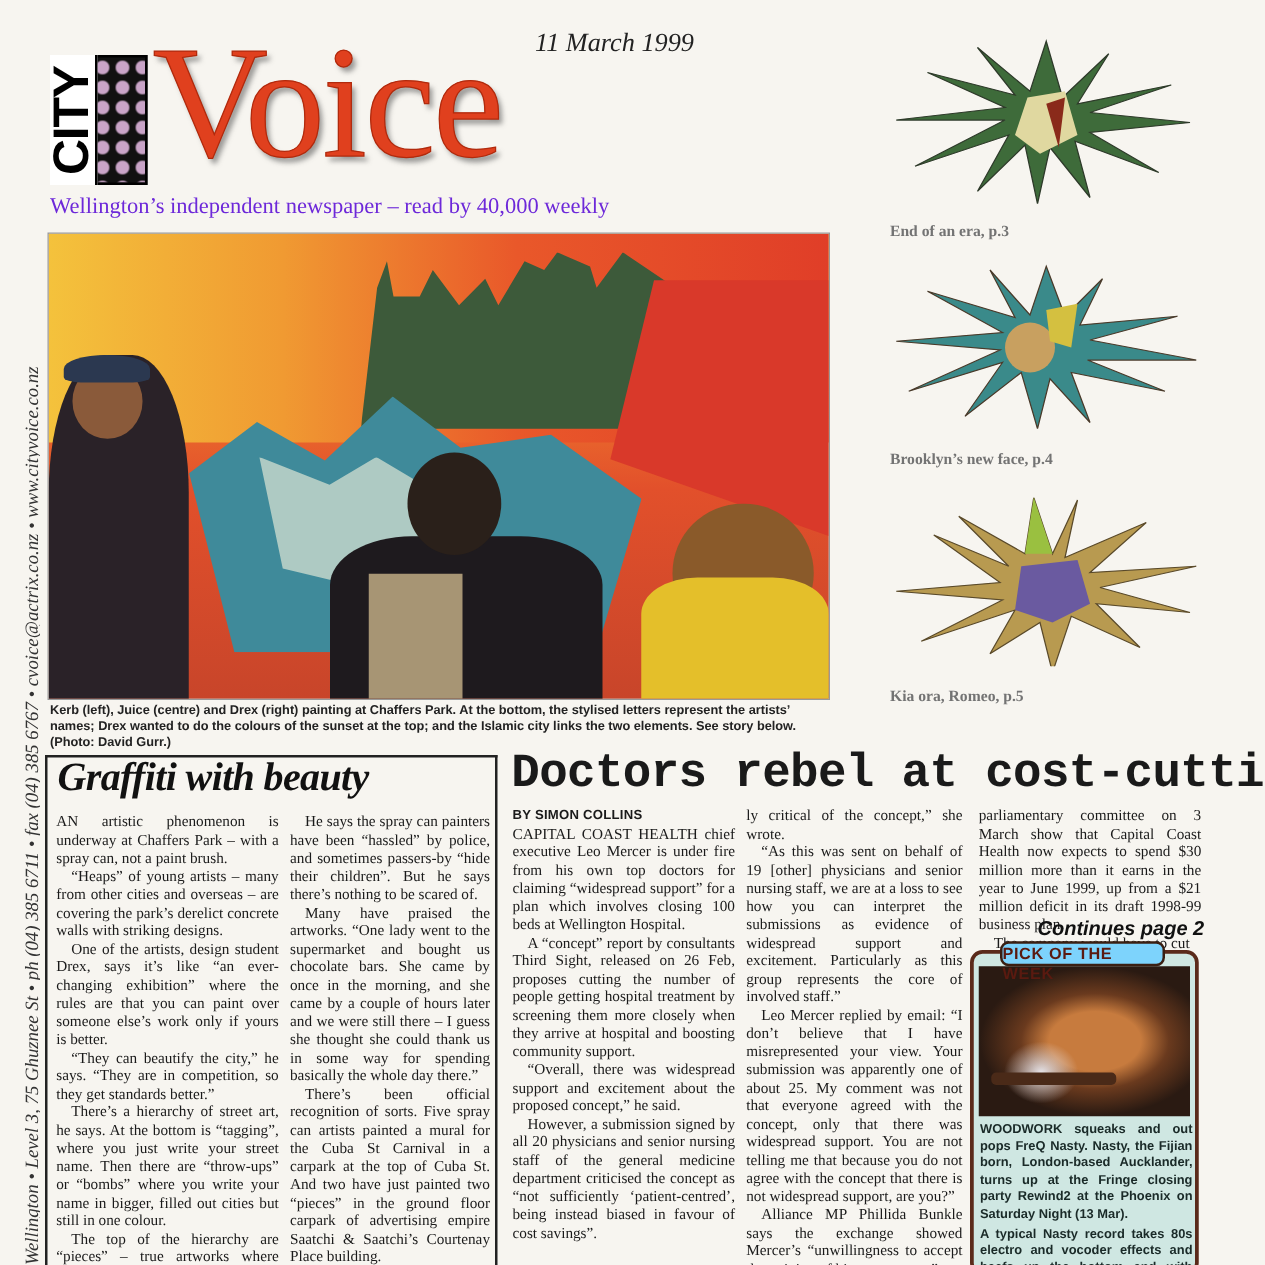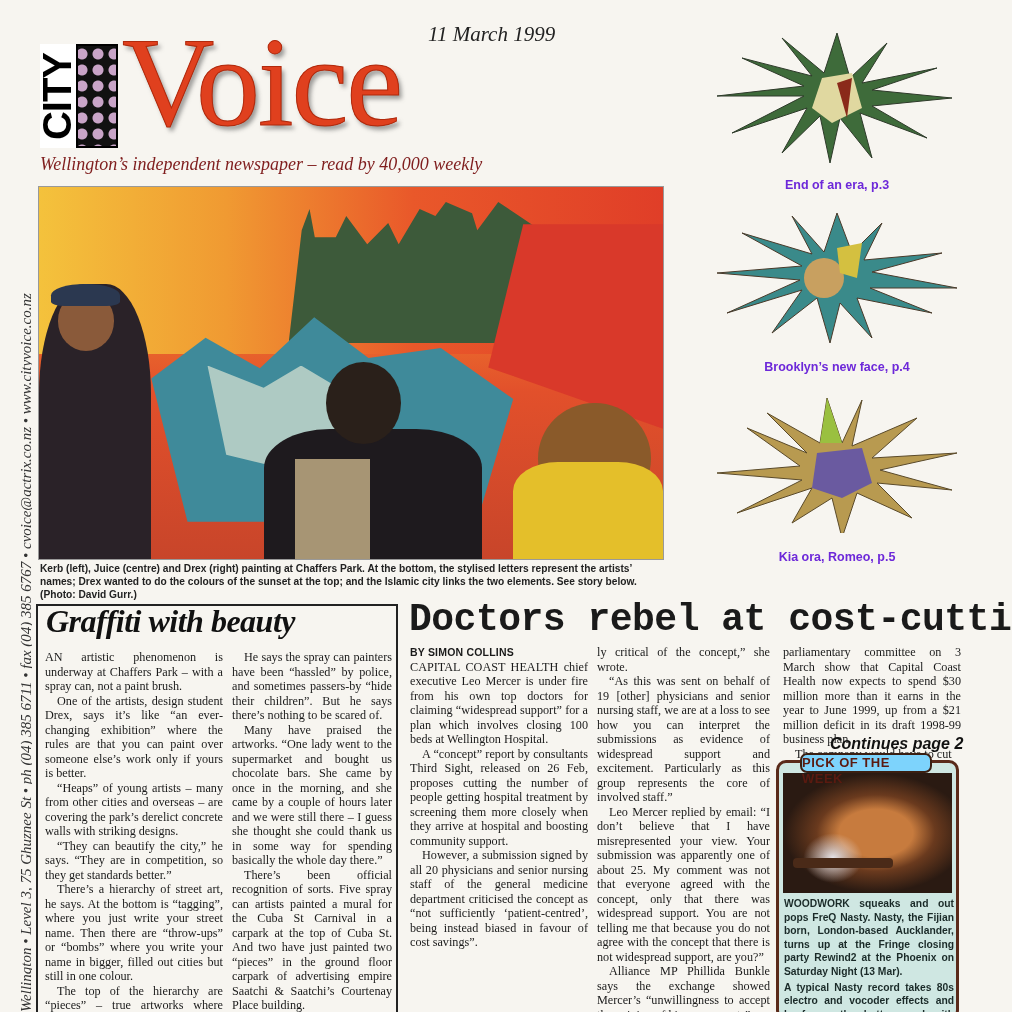--- a/index.html
+++ b/index.html
@@ -12,42 +12,42 @@
   
   .city-box{left:40px;top:44px;width:78px;height:104px;background:#111;
     background-image:radial-gradient(circle at 50% 50%,#c9a4c8 0 5px,transparent 6px);
     background-size:16px 16px;border:2px solid #000}
   .city-label{position:absolute;left:-2px;top:-2px;width:38px;height:104px;background:#fff;display:flex;align-items:center;justify-content:center;border-right:2px solid #000}
   .city-label span{transform:rotate(-90deg);font-family:"Liberation Sans",sans-serif;font-weight:900;font-size:40px;color:#000;letter-spacing:-1px}
   .voice{left:122px;top:18px;font-family:"Liberation Serif",serif;font-size:128px;line-height:1;color:#e0401e;
     text-shadow:3px 4px 4px rgba(80,80,80,.55),0 0 0 #c62d0f;letter-spacing:-2px;font-weight:400;
     -webkit-text-stroke:1px #b12a0d}
   .dateline{left:428px;top:22px;font-style:italic;font-size:21px;color:#222}
-  .tagline{left:40px;top:154px;font-style:italic;font-size:18px;color:#7f1d1d}
+  .tagline{left:40px;top:154px;font-size:18px;color:#6d28d9}
   
   .photo{left:38px;top:186px;width:626px;height:374px;overflow:hidden;border:1px solid #999;
     background:linear-gradient(180deg,#f2b538 0%,#ef7a2d 30%,#e2502b 55%,#c8452a 100%)}
   .photo .sky{position:absolute;left:0;top:0;width:100%;height:45%;background:linear-gradient(90deg,#f4c23c 0%,#f09a32 30%,#e9582a 60%,#e03e28 100%)}
   .photo .city{position:absolute;left:40%;top:4%;width:42%;height:38%;background:#3d5a3a;clip-path:polygon(0 100%,5% 20%,8% 5%,10% 25%,18% 25%,22% 10%,30% 30%,38% 15%,42% 30%,50% 5%,56% 10%,60% 0,70% 8%,72% 20%,80% 0,88% 10%,100% 25%,100% 100%)}
   .photo .graffiti{position:absolute;left:18%;top:35%;width:58%;height:55%;background:#3f8a9a;clip-path:polygon(0 30%,15% 10%,30% 25%,45% 0,60% 20%,80% 15%,100% 40%,90% 100%,10% 100%)}
   .photo .graffiti2{position:absolute;left:24%;top:48%;width:30%;height:30%;background:#e9ecd8;opacity:.65;clip-path:polygon(10% 0,40% 20%,60% 0,90% 30%,70% 100%,20% 80%)}
   .photo .redshape{position:absolute;left:72%;top:10%;width:28%;height:55%;background:#d9392a;clip-path:polygon(20% 0,100% 0,100% 100%,0 70%)}
   .photo .p1{position:absolute;left:0;top:26%;width:18%;height:74%;background:#2a2228;border-radius:40% 40% 0 0}
   .photo .p1head{position:absolute;left:3%;top:28%;width:9%;height:16%;background:#8a5a3a;border-radius:50%}
   .photo .p1cap{position:absolute;left:2%;top:26%;width:11%;height:6%;background:#2b3850;border-radius:50% 50% 20% 20%}
   .photo .p2{position:absolute;left:36%;top:65%;width:35%;height:35%;background:#1e1a1e;border-radius:30% 30% 0 0}
   .photo .p2head{position:absolute;left:46%;top:47%;width:12%;height:22%;background:#2a201a;border-radius:50%}
   .photo .p2shirt{position:absolute;left:41%;top:73%;width:12%;height:27%;background:#c9b48a;opacity:.8}
   .photo .p3{position:absolute;left:76%;top:74%;width:24%;height:26%;background:#e4bf2a;border-radius:30% 30% 0 0}
   .photo .p3hair{position:absolute;left:80%;top:58%;width:18%;height:30%;background:#8a5a2a;border-radius:50%}
   .caption{left:40px;top:562px;width:625px;font-family:Liberation Sans, sans-serif;font-weight:700;font-size:10.2px;line-height:13px;color:#222}
   
   .star-wrap{width:250px;height:135px}
   .star{position:absolute;left:0;top:0;width:100%;height:100%}
-  .star-label{font-family:Liberation Sans, sans-serif;font-weight:700;font-size:12.5px;color:#6d28d9;text-align:center;width:250px}
+  .star-label{font-family:Liberation Serif, serif;font-weight:700;font-size:12.5px;color:#737373;width:250px}
   
   .box{left:36px;top:604px;width:362px;height:420px;border:2px solid #222;border-bottom:none}
   .g-headline{left:46px;top:603px;font-family:"Liberation Serif",serif;font-style:italic;font-weight:700;font-size:32px;color:#111;letter-spacing:-.5px}
   .col{position:absolute;font-size:12.2px;line-height:14.5px;text-align:justify;color:#1a1a1a}
   .col p{text-indent:12px}
   .col p.first{text-indent:0}
   
   .d-headline{left:409px;top:598px;font-family:Liberation Mono, monospace;font-weight:700;font-size:38px;letter-spacing:-.5px;color:#1a1a1a;white-space:nowrap}
   .byline{font-family:"Liberation Sans",sans-serif;font-weight:700;font-size:10.5px;text-indent:0 !important;letter-spacing:.2px}
   .continues{left:830px;top:735px;font-family:"Liberation Sans",sans-serif;font-weight:700;font-style:italic;font-size:16px;color:#111}
@@ -117,39 +117,40 @@
     <polygon points="105,55 150,50 160,85 130,100 100,90" fill="#6a5aa0"></polygon>
     <polygon points="115,0 130,45 108,45" fill="#9ac040"></polygon>
   </svg>
 </div>
 <div class="abs star-label" style="left:712px;top:550px">Kia ora, Romeo, p.5</div>
 
 <div class="abs box"></div>
 <div class="abs g-headline">Graffiti with beauty</div>
 <div class="col" style="left:45px;top:650px;width:178px">
   <p class="first">AN artistic phenomenon is underway at Chaffers Park – with a spray can, not a paint brush.</p>
+  <p>“Heaps” of young artists – many from other cities and overseas – are covering the park’s derelict concrete walls with striking designs.</p>
   <p>One of the artists, design student Drex, says it’s like “an ever-changing exhibition” where the rules are that you can paint over someone else’s work only if yours is better.</p>
-  <p>“Heaps” of young artists – many from other cities and overseas – are covering the park’s derelict concrete walls with striking designs.</p>
   <p>“They can beautify the city,” he says. “They are in competition, so they get standards better.”</p>
   <p>There’s a hierarchy of street art, he says. At the bottom is “tagging”, where you just write your street name. Then there are “throw-ups” or “bombs” where you write your name in bigger, filled out cities but still in one colour.</p>
   <p>The top of the hierarchy are “pieces” – true artworks where spraycans of many colours are used to write the artist’s name in a highly stylised form in an imaginative scene.</p>
 
 </div>
 <div class="col" style="left:232px;top:650px;width:160px">
   <p>He says the spray can painters have been “hassled” by police, and sometimes passers-by “hide their children”. But he says there’s nothing to be scared of.</p>
   <p>Many have praised the artworks. “One lady went to the supermarket and bought us chocolate bars. She came by once in the morning, and she came by a couple of hours later and we were still there – I guess she thought she could thank us in some way for spending basically the whole day there.”</p>
   <p>There’s been official recognition of sorts. Five spray can artists painted a mural for the Cuba St Carnival in a carpark at the top of Cuba St. And two have just painted two “pieces” in the ground floor carpark of advertising empire Saatchi &amp; Saatchi’s Courtenay Place building.</p>
 
 </div>
 
 <div class="abs d-headline">Doctors rebel at cost-cutting</div>
 <div class="col" style="left:410px;top:645px;width:178px">
   <p class="byline">BY SIMON COLLINS</p>
   <p class="first">CAPITAL COAST HEALTH chief executive Leo Mercer is under fire from his own top doctors for claiming “widespread support” for a plan which involves closing 100 beds at Wellington Hospital.</p>
   <p>A “concept” report by consultants Third Sight, released on 26 Feb, proposes cutting the number of people getting hospital treatment by screening them more closely when they arrive at hospital and boosting community support.</p>
+  <p>“Overall, there was widespread support and excitement about the proposed concept,” he said.</p>
   <p>However, a submission signed by all 20 physicians and senior nursing staff of the general medicine department criticised the concept as “not sufficiently ‘patient-centred’, being instead biased in favour of cost savings”.</p>
 
 </div>
 <div class="col" style="left:597px;top:645px;width:173px">
   <p class="first">ly critical of the concept,” she wrote.</p>
   <p>“As this was sent on behalf of 19 [other] physicians and senior nursing staff, we are at a loss to see how you can interpret the submissions as evidence of widespread support and excitement. Particularly as this group represents the core of involved staff.”</p>
   <p>Leo Mercer replied by email: “I don’t believe that I have misrepresented your view. Your submission was apparently one of about 25. My comment was not that everyone agreed with the concept, only that there was widespread support. You are not telling me that because you do not agree with the concept that there is not widespread support, are you?”</p>
   <p>Alliance MP Phillida Bunkle says the exchange showed Mercer’s “unwillingness to accept the opinion of his own experts”.</p>
 
 </div>

